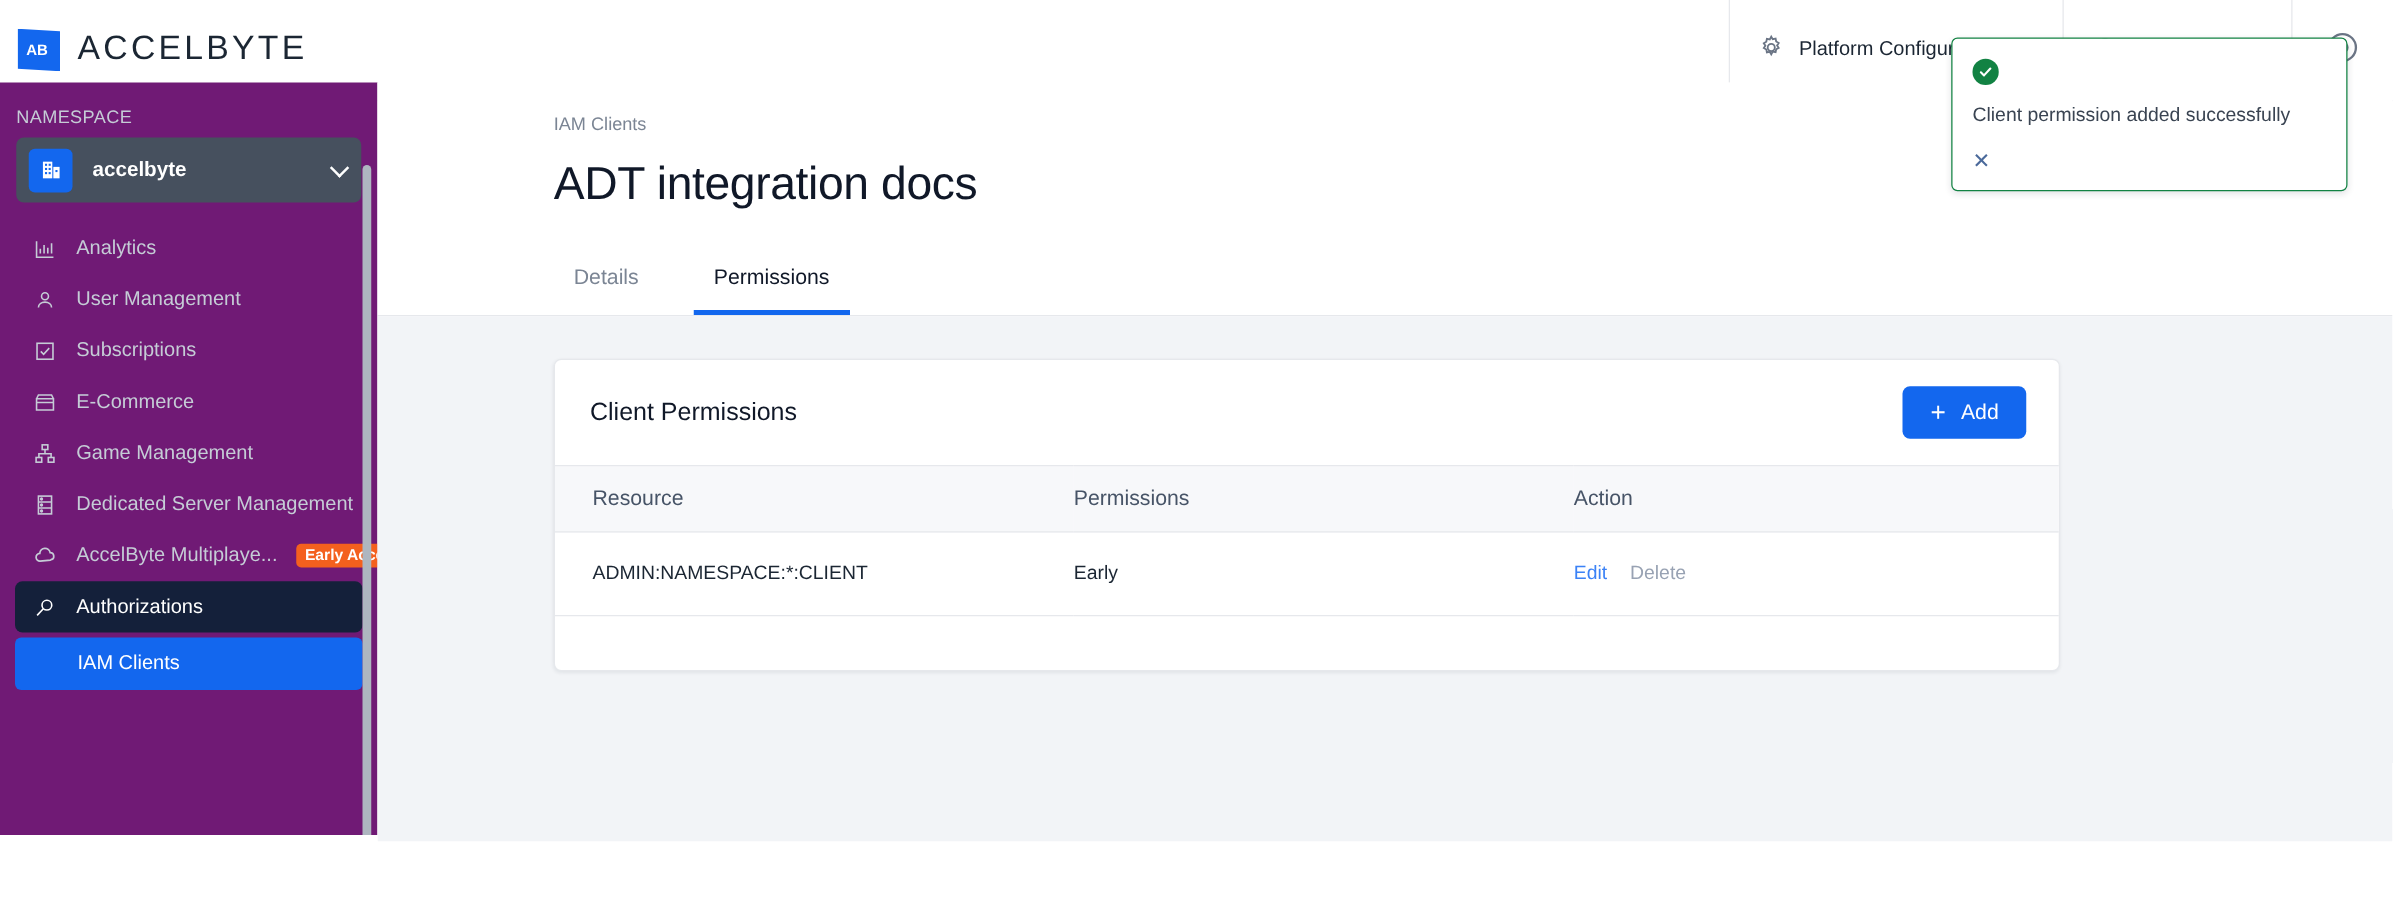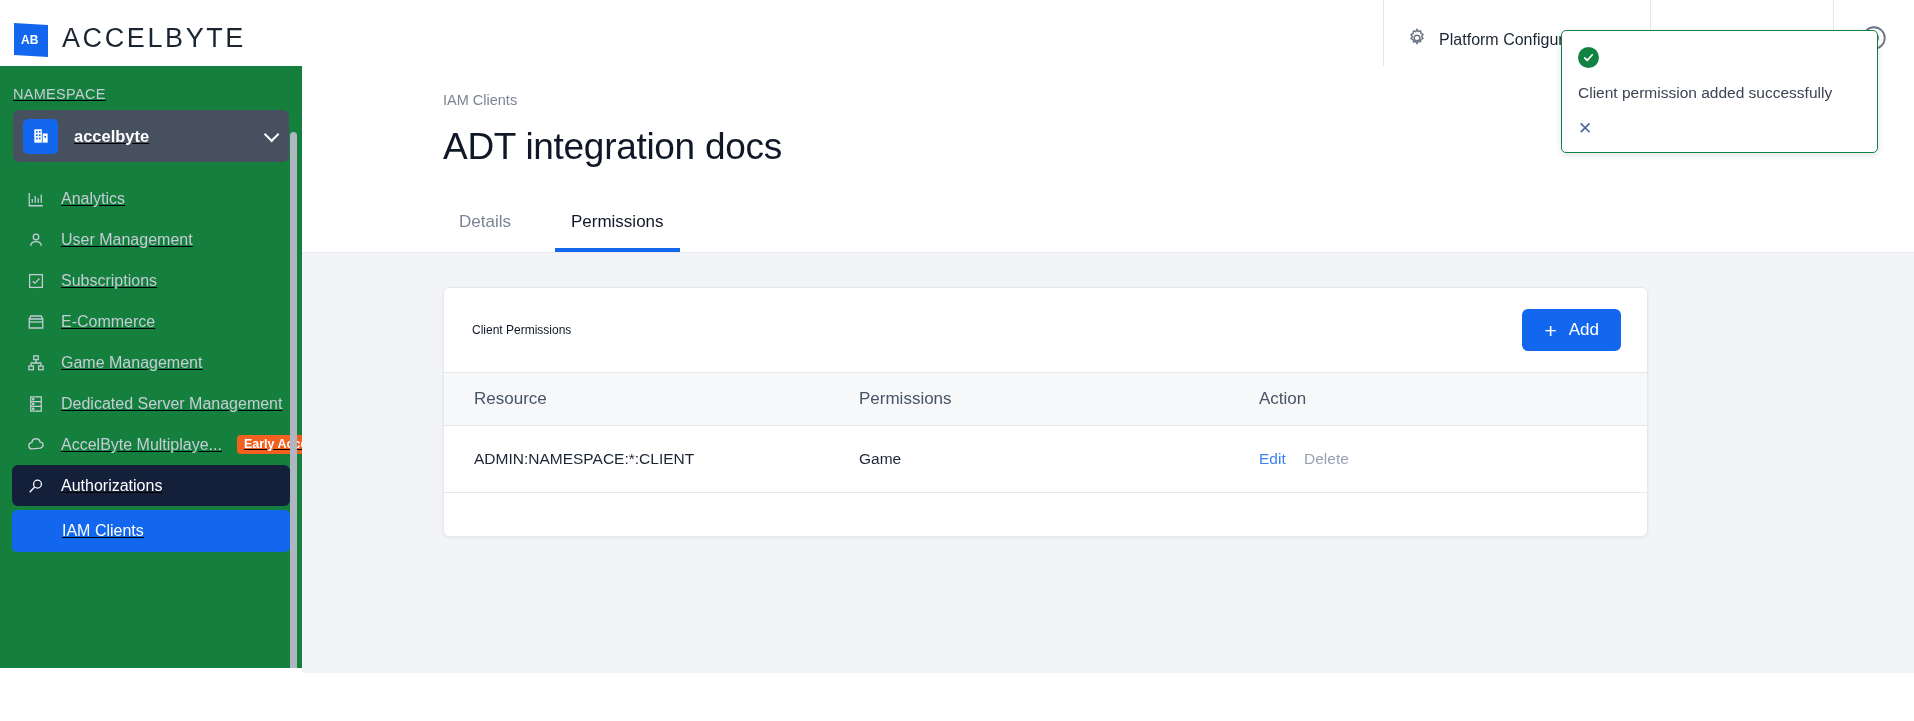--- a/index.html
+++ b/index.html
@@ -42,23 +42,22 @@
   .chev {
     width: 11px; height: 11px; border-right: 2px solid #6b7585;
     border-bottom: 2px solid #6b7585; transform: rotate(45deg) translate(-3px,-3px);
     flex: none;
   }
 
   
   .sidebar {
     position: absolute; top: 66px; left: 0;
     width: 302px; height: 602px;
-    background: #15803d;
+    background: #701a75;
     overflow: hidden;
-    text-decoration: underline;
   }
   .ns-label {
     color: #c5ccd6; font-size: 14.5px; letter-spacing: .3px;
     padding: 20px 0 8px 13px;
   }
   .ns-select {
     margin: 0 13px; height: 52px; border-radius: 6px;
     background: #46505e; display: flex; align-items: center;
     padding: 0 14px 0 10px; gap: 16px; cursor: pointer;
   }
@@ -116,21 +115,21 @@
     background: #f2f4f7; padding: 34px 0 0 141px;
     height: 420px;
   }
   .card {
     width: 1205px; background: #ffffff; border: 1px solid #e6e8ec;
     border-radius: 6px; box-shadow: 0 1px 3px rgba(16,24,40,.07);
   }
   .card-head {
     display: flex; align-items: center; padding: 21px 26px 21px 28px;
   }
-  .card-title { font-size: 12px; color: #101828; }
+  .card-title { font-size: 20px; color: #101828; }
   .add-btn {
     margin-left: auto; background: #1367ee; color: #ffffff;
     border: none; border-radius: 6px; height: 42px; padding: 0 22px;
     font-size: 17px; font-family: inherit; cursor: pointer;
     display: flex; align-items: center; gap: 12px;
   }
   .plus { font-size: 21px; line-height: 1; font-weight: 400; }
 
   table { width: 100%; border-collapse: collapse; }
   thead th {
@@ -361,21 +360,21 @@
         <thead>
           <tr>
             <th class="c-res">Resource</th>
             <th class="c-perm">Permissions</th>
             <th class="c-act">Action</th>
           </tr>
         </thead>
         <tbody>
           <tr>
             <td class="c-res">ADMIN:NAMESPACE:*:CLIENT</td>
-            <td class="c-perm">Game</td>
+            <td class="c-perm">Early</td>
             <td class="c-act">
               <span class="link-edit">Edit</span>
               <span class="link-del">Delete</span>
             </td>
           </tr>
         </tbody>
       </table>
 
       <div class="card-foot"></div>
     </div>

